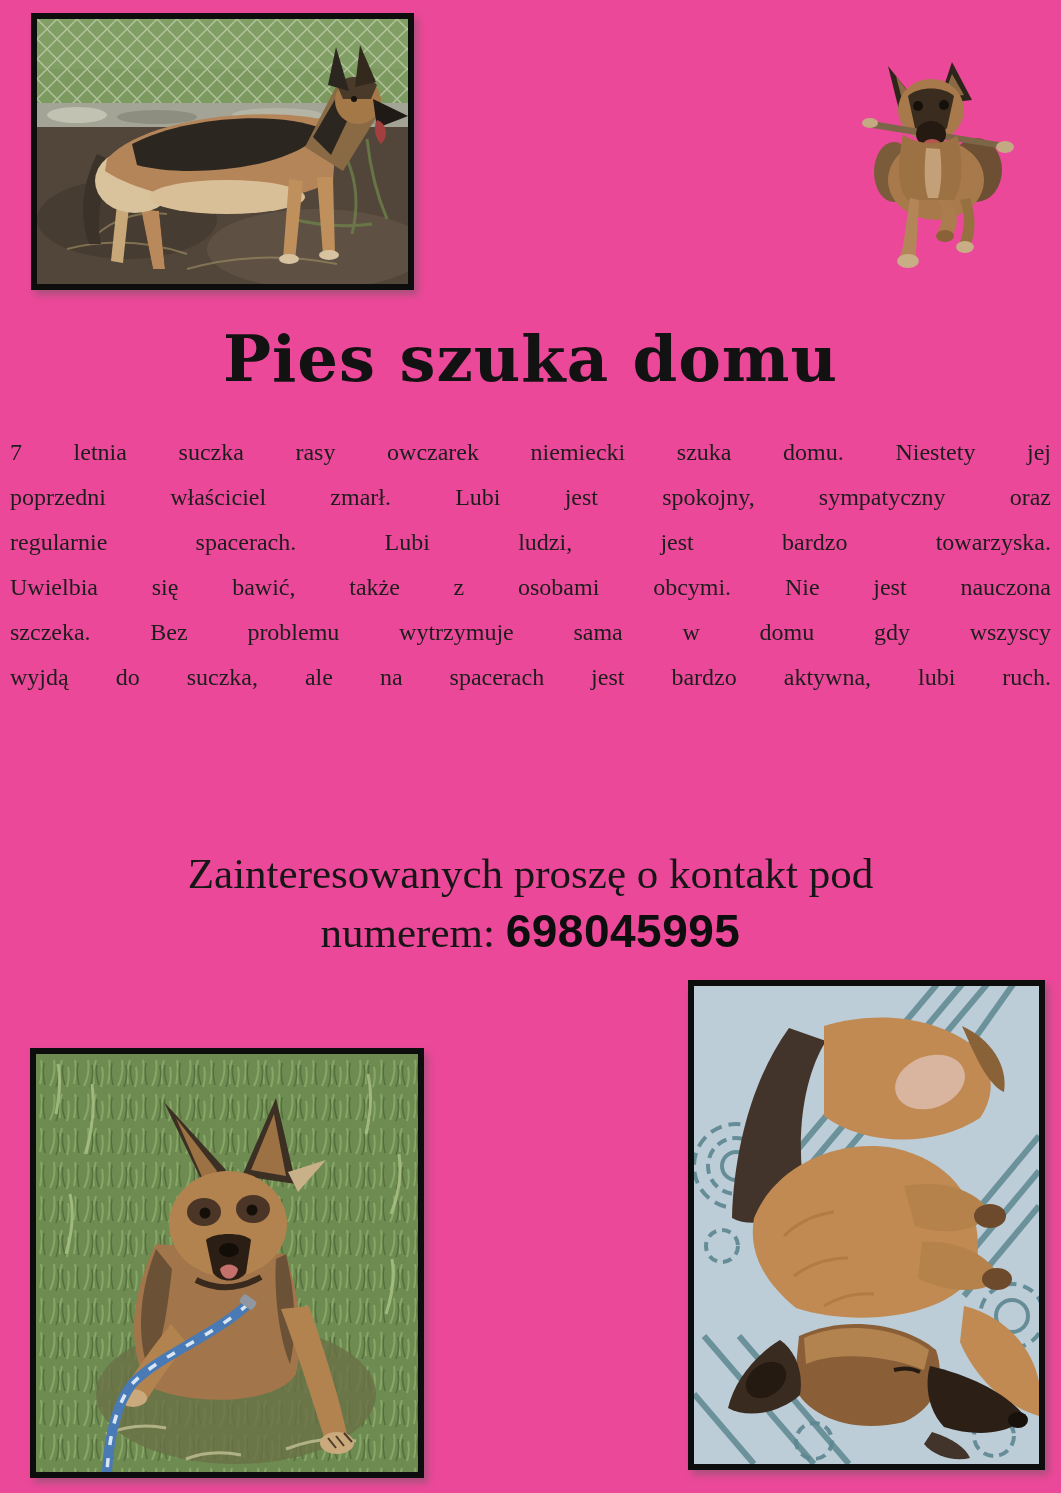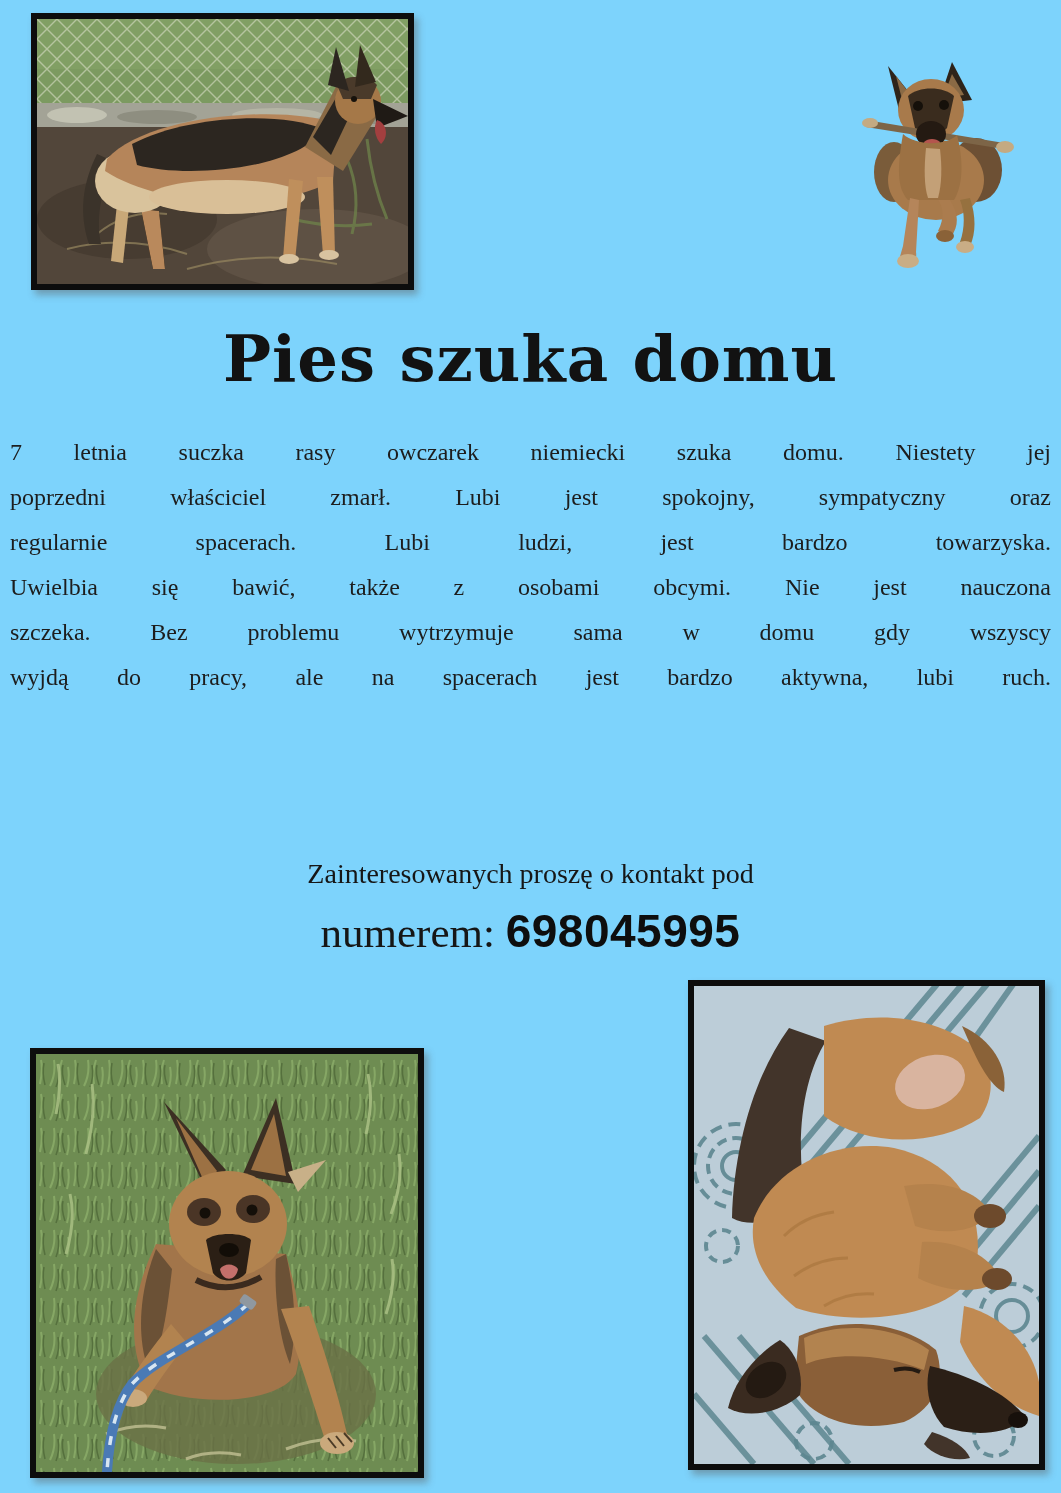--- a/index.html
+++ b/index.html
@@ -1,18 +1,18 @@
 <!DOCTYPE html>
 <html style="--text: #1b1b1b; --photo-border: #0d0d0d; --leash-blue: #4a7ab5; --grass-green: #6e8c52; --blanket-blue: #bccdd8; --blanket-teal: #5d8791; --dog-tan: #b2834f;"><head>
 <meta charset="utf-8">
 <style>
   html,body { margin:0; padding:0; background:#ffffff; }
   .page {
     position:relative; width:1061px; height:1493px;
-    background:#7dd3fc; overflow:hidden;
+    background:#ec4899; overflow:hidden;
     font-family:"Liberation Serif", serif;
     color:var(--text,#1b1b1b);
   }
   .photo {
     position:absolute; box-sizing:border-box;
     border:6px solid var(--photo-border,#0d0d0d);
     background:#fff;
     box-shadow:4px 5px 7px rgba(90,90,90,.45);
   }
   .photo svg { display:block; width:100%; height:100%; }
@@ -34,21 +34,21 @@
   .body-line {
     text-align:justify; text-align-last:justify; text-justify:inter-word;
     white-space:normal;
   }
   .body-line.last { text-align-last:left; }
 
   .contact {
     position:absolute; top:846px; left:0; width:100%;
     text-align:center; color:#161616;
   }
-  .contact-line1 { font-size:28px; line-height:56px; }
+  .contact-line1 { font-size:43px; line-height:56px; }
   .contact-line2 { font-size:43px; line-height:58px; }
   .phone {
     font-family:"Liberation Sans", sans-serif;
     font-weight:700; font-size:46px; letter-spacing:0.5px;
     color:#0e0e0e;
     text-align:right;
   }
 </style>
 </head>
 <body>
@@ -130,21 +130,21 @@
   </div>
 
   <h1 class="title">Pies szuka domu</h1>
 
   <div class="body-text">
     <div class="body-line">7 letnia suczka rasy owczarek niemiecki szuka domu. Niestety jej</div>
     <div class="body-line">poprzedni właściciel zmarł. Lubi jest spokojny, sympatyczny oraz</div>
     <div class="body-line">regularnie spacerach. Lubi ludzi, jest bardzo towarzyska.</div>
     <div class="body-line">Uwielbia się bawić, także z osobami obcymi. Nie jest nauczona</div>
     <div class="body-line">szczeka. Bez problemu wytrzymuje sama w domu gdy wszyscy</div>
-    <div class="body-line">wyjdą do pracy, ale na spacerach jest bardzo aktywna, lubi ruch.</div>
+    <div class="body-line">wyjdą do suczka, ale na spacerach jest bardzo aktywna, lubi ruch.</div>
   </div>
 
   <div class="contact">
     <div class="contact-line1">Zainteresowanych proszę o kontakt pod</div>
     <div class="contact-line2">
       <span>numerem:</span>
       <span class="phone">698045995</span>
     </div>
   </div>
 

